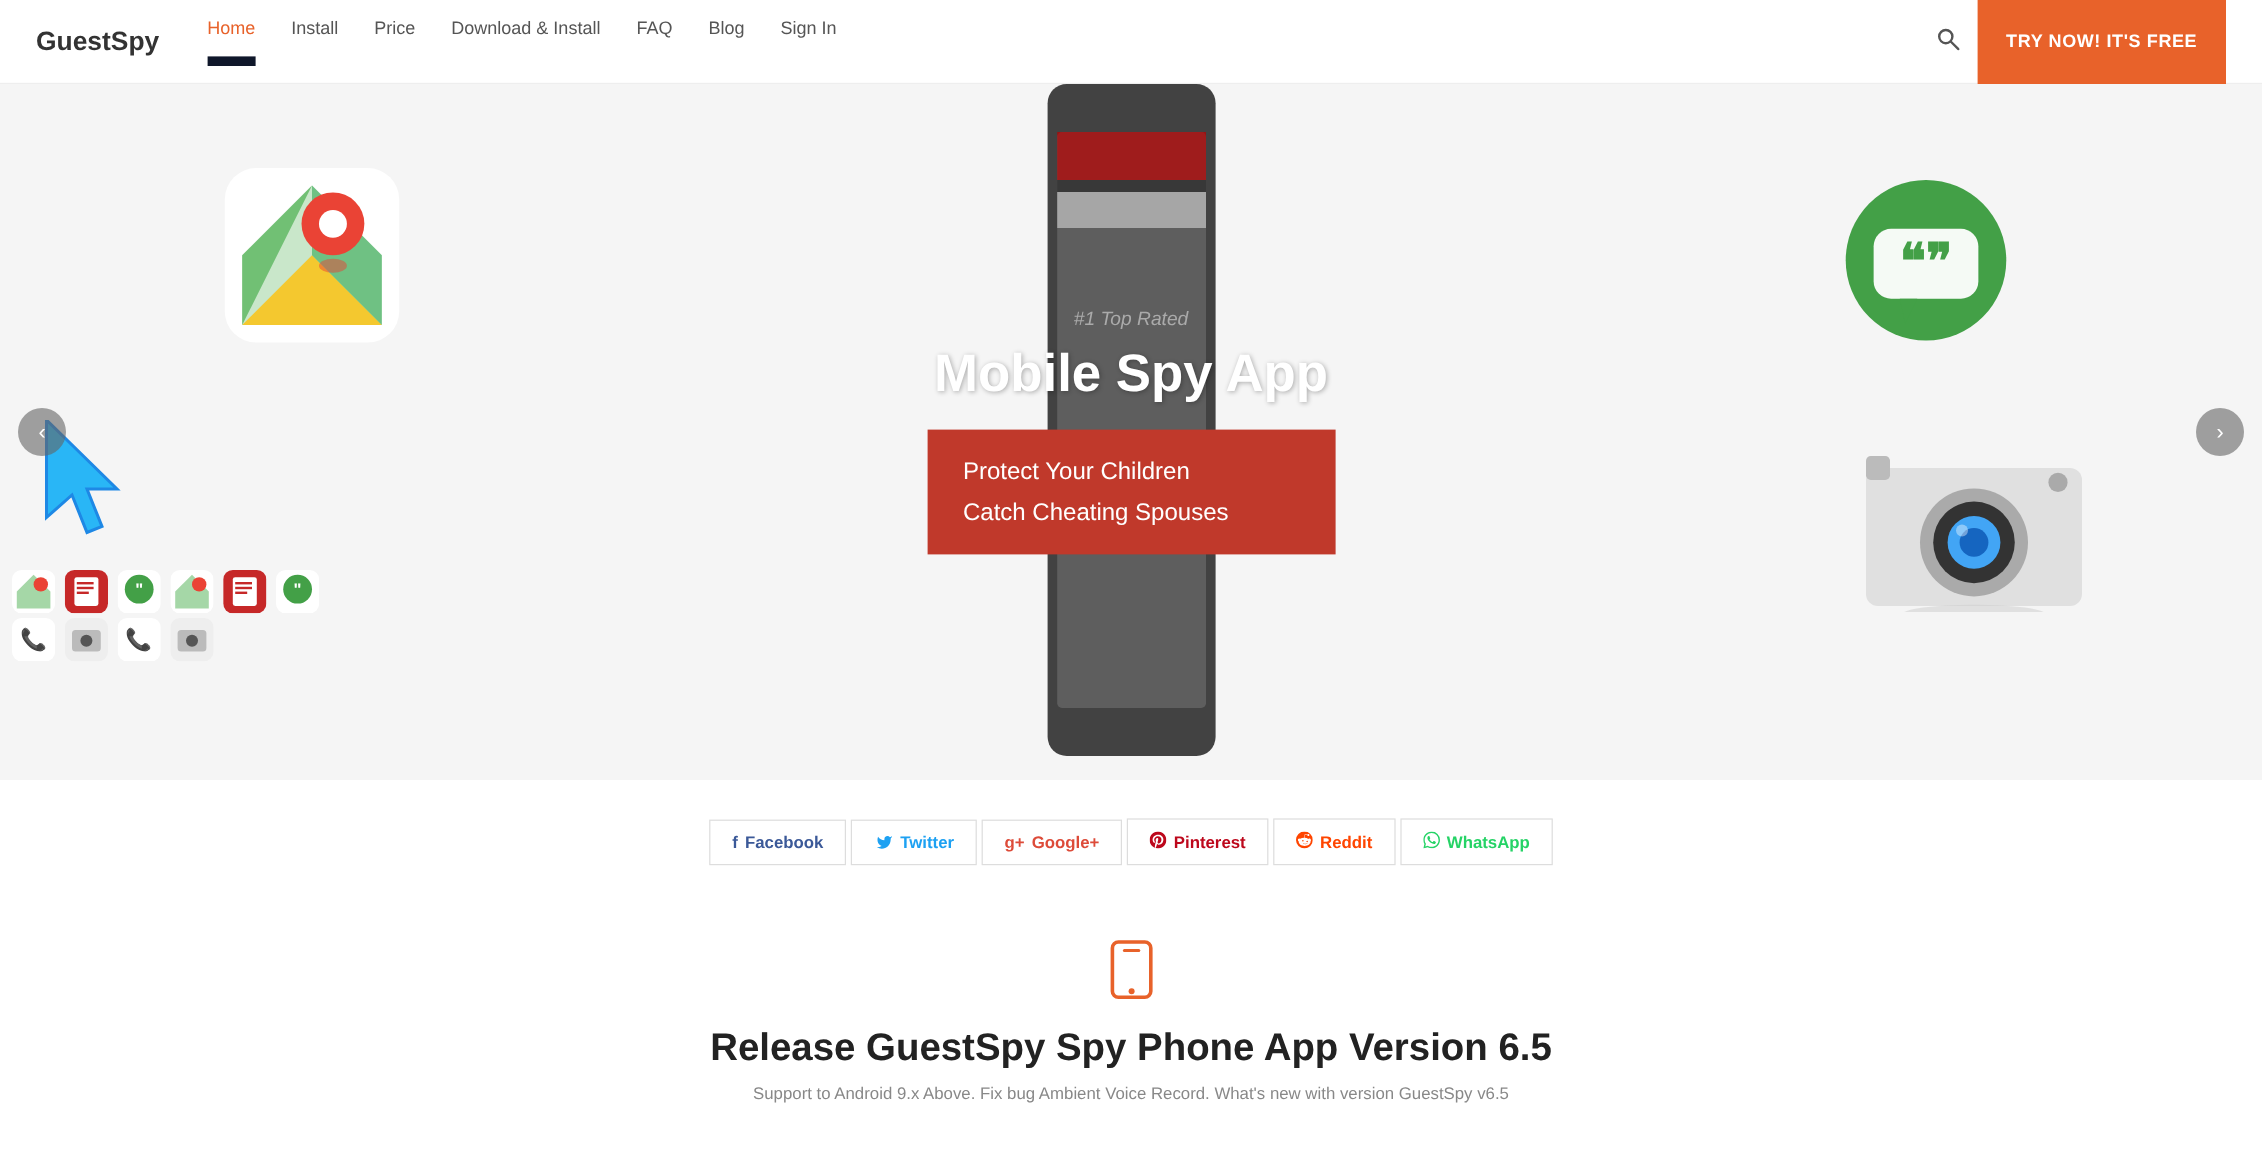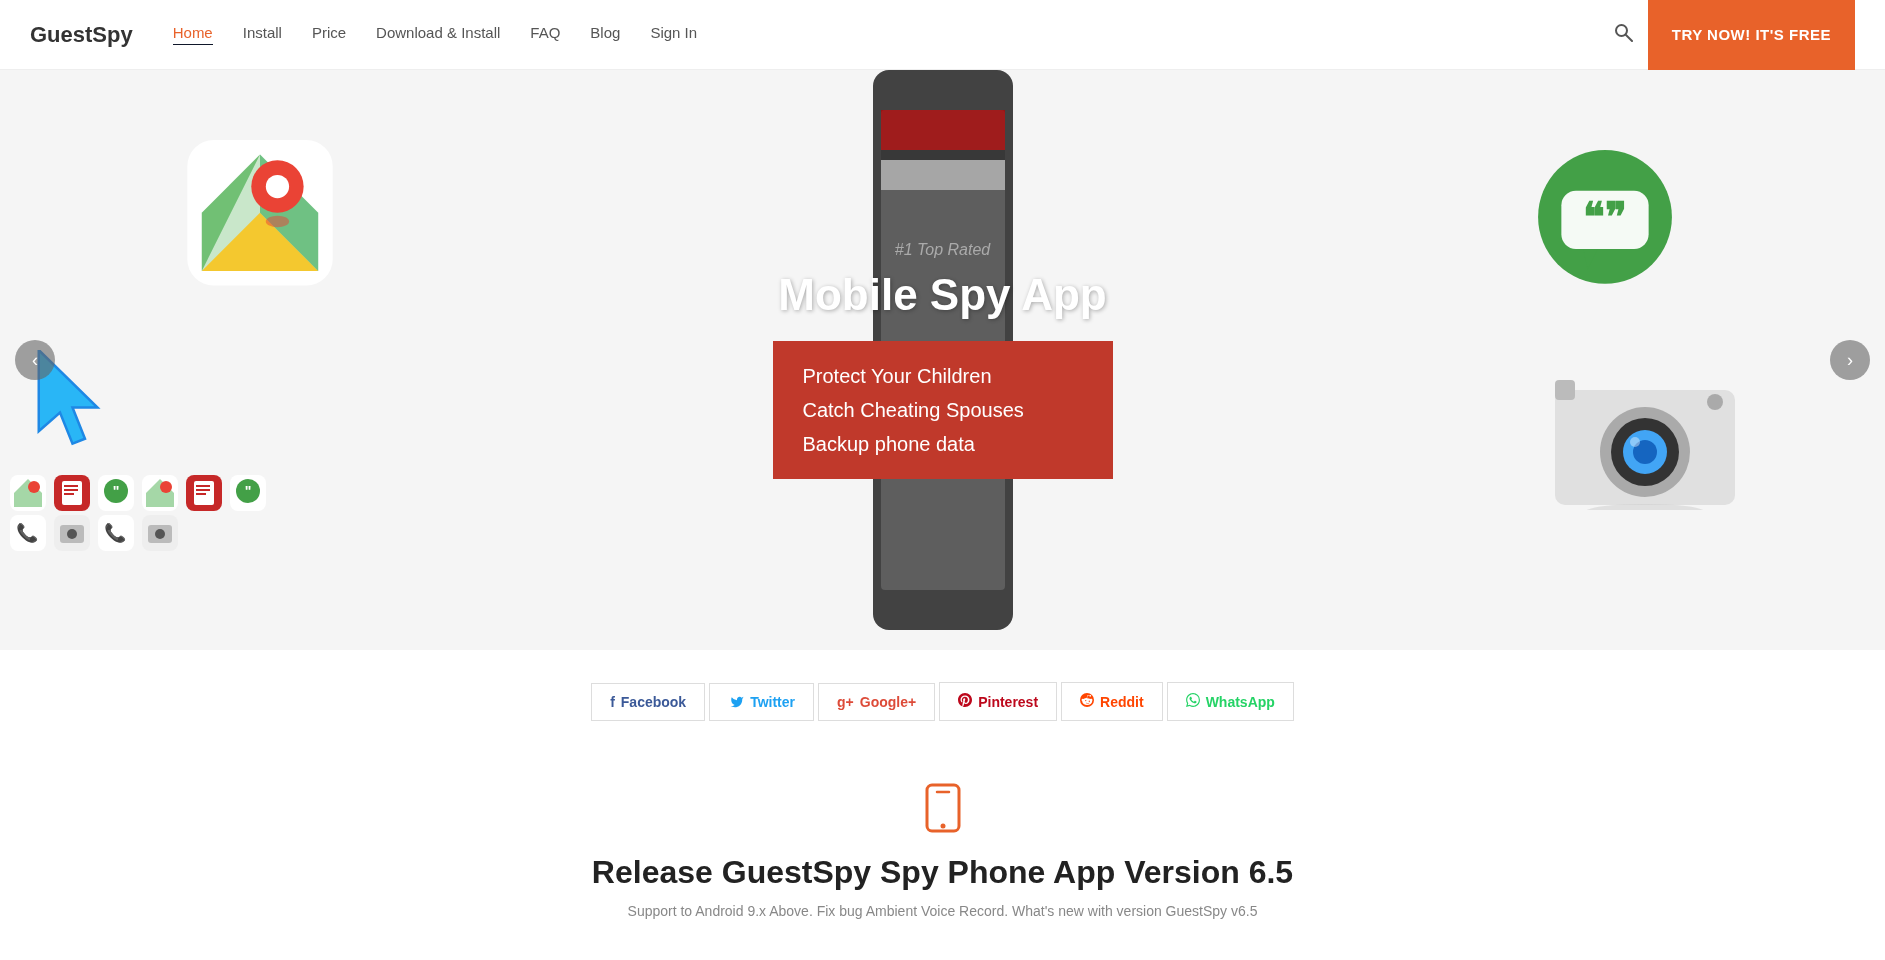--- a/index.html
+++ b/index.html
@@ -30,22 +30,22 @@
     }
     .nav-links li a {
       text-decoration: none;
       color: #555;
       font-size: 15px;
     }
     .nav-links li a.active {
       color: #e8622a;
     }
     .nav-links li.active-item {
-      border-bottom: 1px solid #0f172a;
-      padding-bottom: 2px;
+      border-bottom: 8px solid #0f172a;
+      padding-bottom: 14px;
     }
     .navbar-right {
       display: flex;
       align-items: center;
       gap: 15px;
       margin-left: auto;
     }
     .search-icon-wrap {
       cursor: pointer;
       font-size: 18px;
@@ -310,21 +310,20 @@
 
   <div class="hero-center">
     <div style="margin-bottom:4px;">
       <span class="hero-badge">#1 Top Rated</span>
     </div>
     <div class="hero-title">Mobile Spy App</div>
     <div style="height:20px;"></div>
     <div class="hero-red-box">
       <div>Protect Your Children</div>
       <div>Catch Cheating Spouses</div>
-      <div>Backup phone data</div>
     </div>
   </div>
 
   <div class="hero-left-icons">
 
     <div class="gmap-icon">
       <svg viewBox="0 0 100 110" width="160" height="160">
         <rect width="100" height="100" rx="18" fill="#fff" opacity="0.95"></rect>
 
         <polygon points="10,50 50,10 90,50 90,90 10,90" fill="#4CAF50" opacity="0.3"></polygon>

